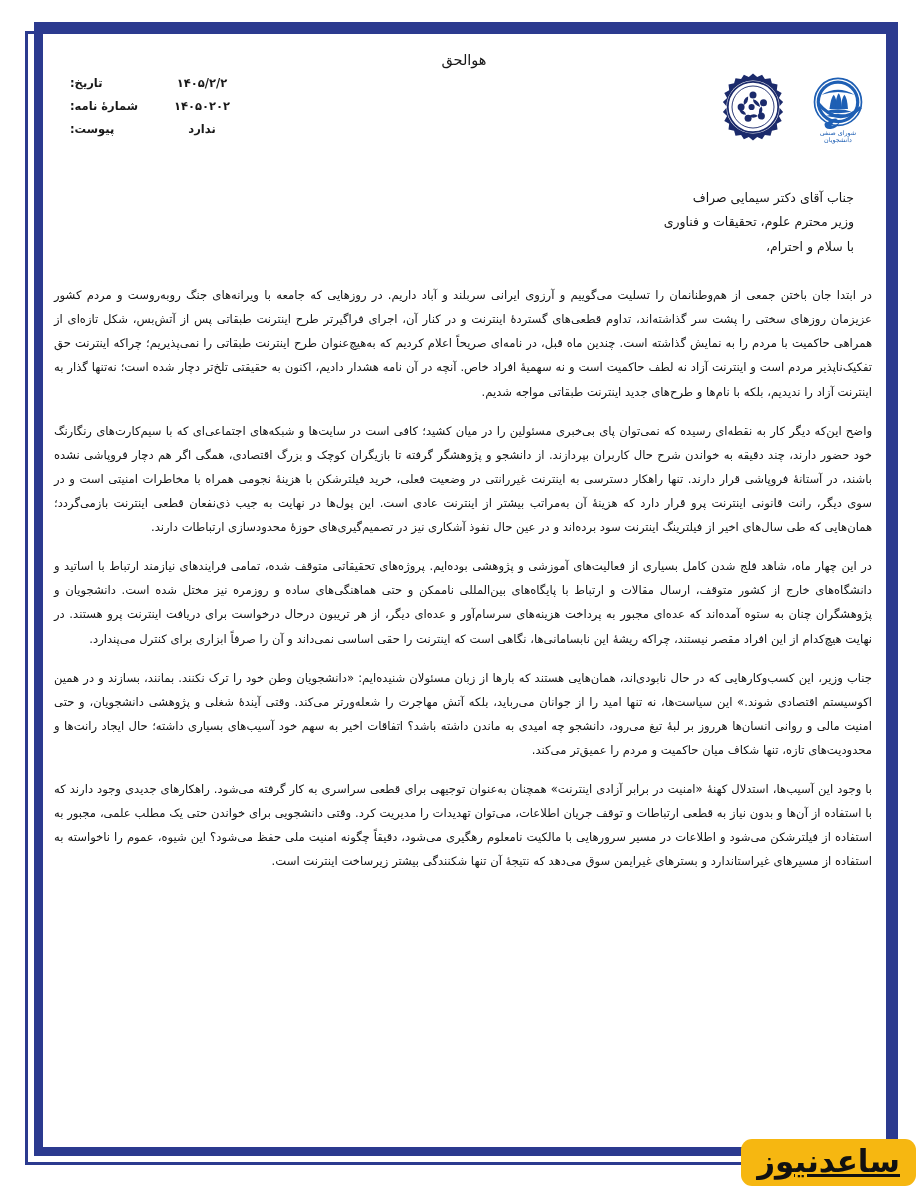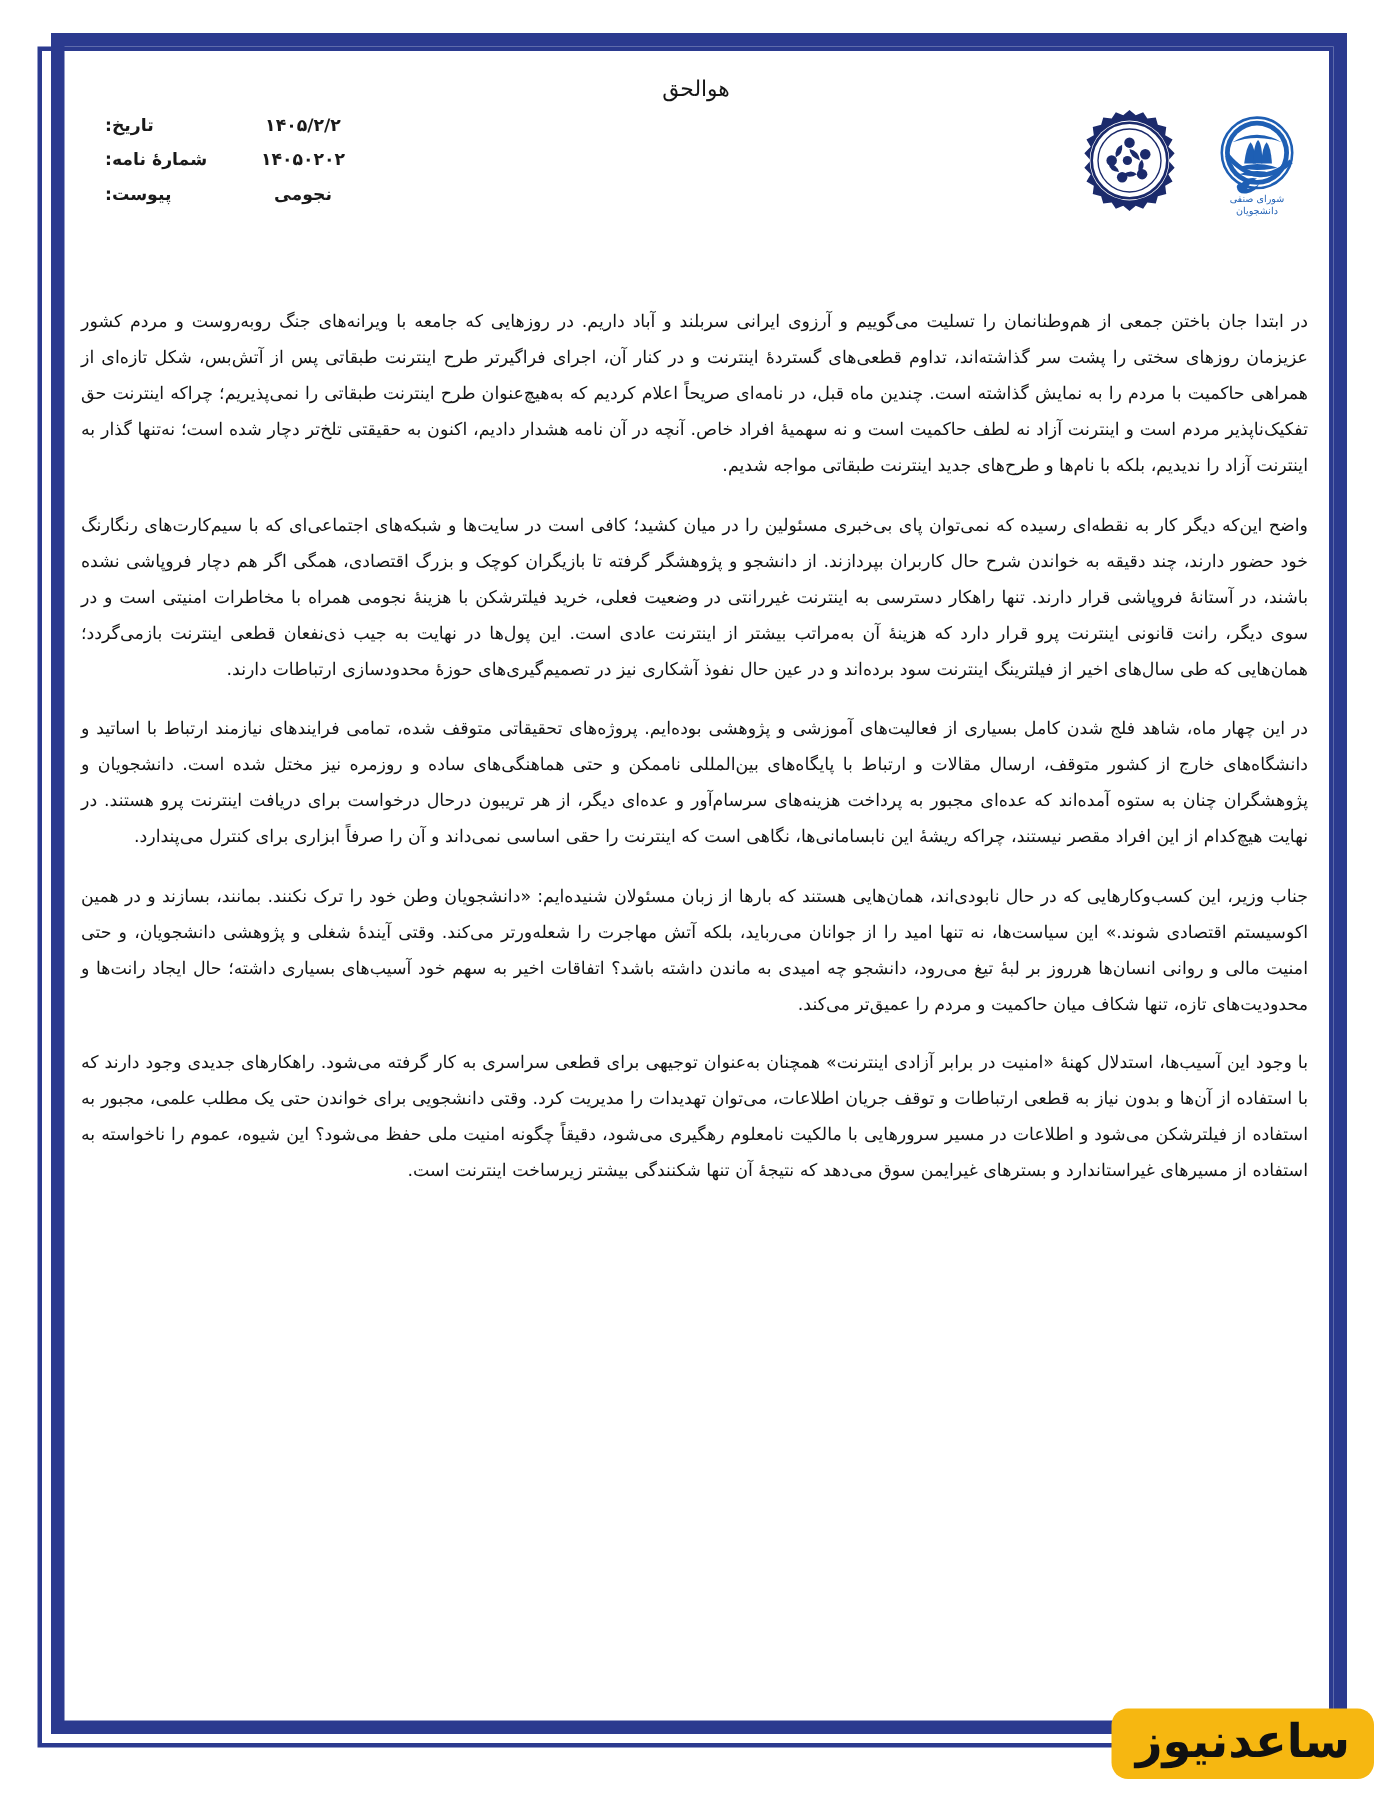--- a/index.html
+++ b/index.html
@@ -193,20 +193,21 @@
     border-radius: 11px;
     padding: 7px 16px 9px 16px;
     direction: rtl;
     font-size: 31px;
     font-weight: bold;
     color: #111111;
     line-height: 1;
     letter-spacing: -0.5px;
     z-index: 5;
     box-shadow: 0 0 0 0 rgba(0,0,0,0);
+    text-decoration: underline;
   }
 </style>
 </head>
 <body>
 
 <div class="page">
 
   <div class="frame-outer"></div>
   <div class="frame-inner"></div>
 
@@ -219,21 +220,21 @@
       <div class="meta-block">
         <div class="meta-row">
           <span class="meta-value">۱۴۰۵/۲/۲</span>
           <span class="meta-label">تاریخ:</span>
         </div>
         <div class="meta-row">
           <span class="meta-value">۱۴۰۵۰۲۰۲</span>
           <span class="meta-label">شمارۀ نامه:</span>
         </div>
         <div class="meta-row">
-          <span class="meta-value">نجومی</span>
+          <span class="meta-value">ندارد</span>
           <span class="meta-label">پیوست:</span>
         </div>
       </div>
 
       <div class="logos">
 
         <div class="logo">
           <svg viewBox="0 0 100 104" width="72" height="74" aria-hidden="true">
             <g fill="none" stroke="#1e5fb4" stroke-width="2.4">
               <circle cx="50" cy="42" r="33"></circle>
@@ -288,20 +289,25 @@
               <circle cx="33" cy="50" r="5"></circle>
               <path d="M37 47 q-2 -9 6 -12 q1 9 -6 12 z"></path>
               <circle cx="48" cy="50" r="4.4"></circle>
             </g>
           </svg>
         </div>
 
       </div>
     </div>
 
+    <div class="addressee">
+      <div>جناب آقای دکتر سیمایی صراف</div>
+      <div>وزیر محترم علوم، تحقیقات و فناوری</div>
+      <div>با سلام و احترام،</div>
+    </div>
 
     <div class="body-text">
       <p>در ابتدا جان باختن جمعی از هم‌وطنانمان را تسلیت می‌گوییم و آرزوی ایرانی سربلند و آباد داریم. در روزهایی که جامعه با ویرانه‌های جنگ روبه‌روست و مردم کشور عزیزمان روزهای سختی را پشت سر گذاشته‌اند، تداوم قطعی‌های گستردۀ اینترنت و در کنار آن، اجرای فراگیرتر طرح اینترنت طبقاتی پس از آتش‌بس، شکل تازه‌ای از همراهی حاکمیت با مردم را به نمایش گذاشته است. چندین ماه قبل، در نامه‌ای صریحاً اعلام کردیم که به‌هیچ‌عنوان طرح اینترنت طبقاتی را نمی‌پذیریم؛ چراکه اینترنت حق تفکیک‌ناپذیر مردم است و اینترنت آزاد نه لطف حاکمیت است و نه سهمیۀ افراد خاص. آنچه در آن نامه هشدار دادیم، اکنون به حقیقتی تلخ‌تر دچار شده است؛ نه‌تنها گذار به اینترنت آزاد را ندیدیم، بلکه با نام‌ها و طرح‌های جدید اینترنت طبقاتی مواجه شدیم.</p>
       <p>واضح این‌که دیگر کار به نقطه‌ای رسیده که نمی‌توان پای بی‌خبری مسئولین را در میان کشید؛ کافی است در سایت‌ها و شبکه‌های اجتماعی‌ای که با سیم‌کارت‌های رنگارنگ خود حضور دارند، چند دقیقه به خواندن شرح حال کاربران بپردازند. از دانشجو و پژوهشگر گرفته تا بازیگران کوچک و بزرگ اقتصادی، همگی اگر هم دچار فروپاشی نشده باشند، در آستانۀ فروپاشی قرار دارند. تنها راهکار دسترسی به اینترنت غیررانتی در وضعیت فعلی، خرید فیلترشکن با هزینۀ نجومی همراه با مخاطرات امنیتی است و در سوی دیگر، رانت قانونی اینترنت پرو قرار دارد که هزینۀ آن به‌مراتب بیشتر از اینترنت عادی است. این پول‌ها در نهایت به جیب ذی‌نفعان قطعی اینترنت بازمی‌گردد؛ همان‌هایی که طی سال‌های اخیر از فیلترینگ اینترنت سود برده‌اند و در عین حال نفوذ آشکاری نیز در تصمیم‌گیری‌های حوزۀ محدودسازی ارتباطات دارند.</p>
       <p>در این چهار ماه، شاهد فلج شدن کامل بسیاری از فعالیت‌های آموزشی و پژوهشی بوده‌ایم. پروژه‌های تحقیقاتی متوقف شده، تمامی فرایندهای نیازمند ارتباط با اساتید و دانشگاه‌های خارج از کشور متوقف، ارسال مقالات و ارتباط با پایگاه‌های بین‌المللی ناممکن و حتی هماهنگی‌های ساده و روزمره نیز مختل شده است. دانشجویان و پژوهشگران چنان به ستوه آمده‌اند که عده‌ای مجبور به پرداخت هزینه‌های سرسام‌آور و عده‌ای دیگر، از هر تریبون درحال درخواست برای دریافت اینترنت پرو هستند. در نهایت هیچ‌کدام از این افراد مقصر نیستند، چراکه ریشۀ این نابسامانی‌ها، نگاهی است که اینترنت را حقی اساسی نمی‌داند و آن را صرفاً ابزاری برای کنترل می‌پندارد.</p>
       <p>جناب وزیر، این کسب‌وکارهایی که در حال نابودی‌اند، همان‌هایی هستند که بارها از زبان مسئولان شنیده‌ایم: «دانشجویان وطن خود را ترک نکنند. بمانند، بسازند و در همین اکوسیستم اقتصادی شوند.» این سیاست‌ها، نه تنها امید را از جوانان می‌رباید، بلکه آتش مهاجرت را شعله‌ورتر می‌کند. وقتی آیندۀ شغلی و پژوهشی دانشجویان، و حتی امنیت مالی و روانی انسان‌ها هرروز بر لبۀ تیغ می‌رود، دانشجو چه امیدی به ماندن داشته باشد؟ اتفاقات اخیر به سهم خود آسیب‌های بسیاری داشته؛ حال ایجاد رانت‌ها و محدودیت‌های تازه، تنها شکاف میان حاکمیت و مردم را عمیق‌تر می‌کند.</p>
       <p>با وجود این آسیب‌ها، استدلال کهنۀ «امنیت در برابر آزادی اینترنت» همچنان به‌عنوان توجیهی برای قطعی سراسری به کار گرفته می‌شود. راهکارهای جدیدی وجود دارند که با استفاده از آن‌ها و بدون نیاز به قطعی ارتباطات و توقف جریان اطلاعات، می‌توان تهدیدات را مدیریت کرد. وقتی دانشجویی برای خواندن حتی یک مطلب علمی، مجبور به استفاده از فیلترشکن می‌شود و اطلاعات در مسیر سرورهایی با مالکیت نامعلوم رهگیری می‌شود، دقیقاً چگونه امنیت ملی حفظ می‌شود؟ این شیوه، عموم را ناخواسته به استفاده از مسیرهای غیراستاندارد و بسترهای غیرایمن سوق می‌دهد که نتیجۀ آن تنها شکنندگی بیشتر زیرساخت اینترنت است.</p>
     </div>
 
   </div>

